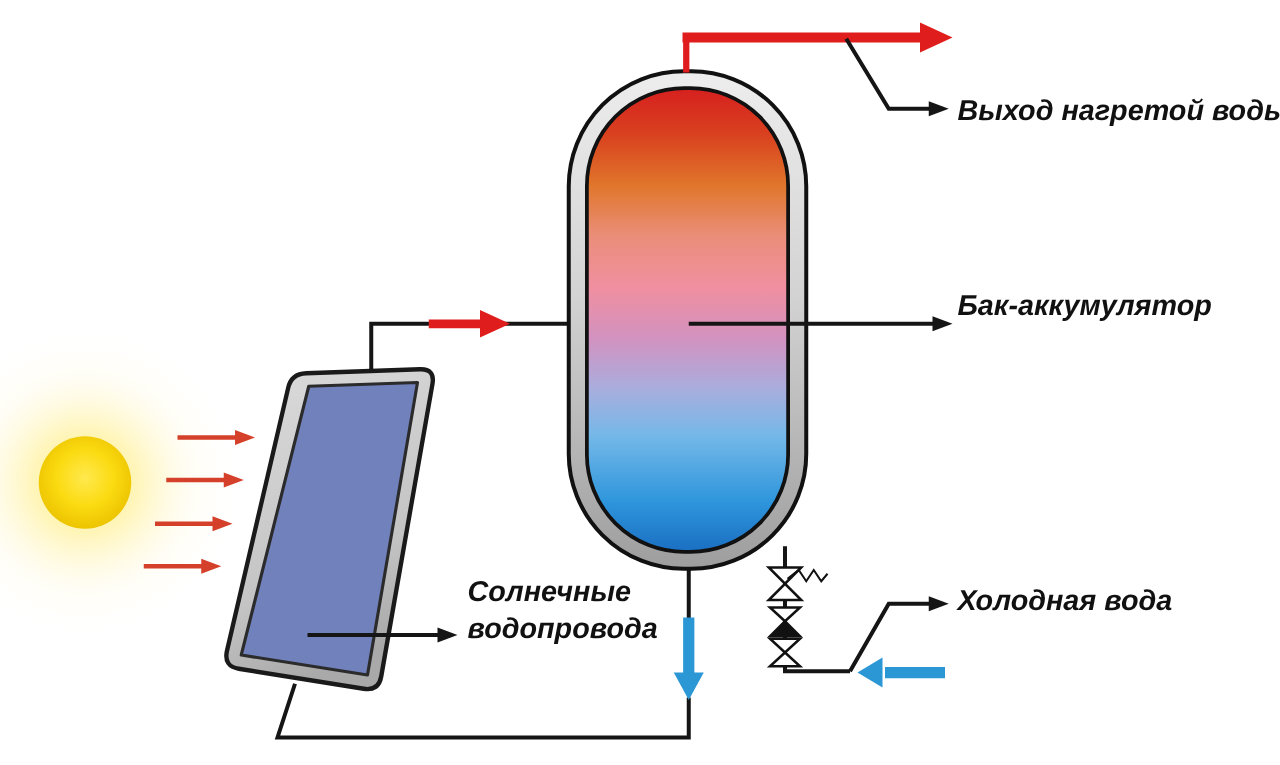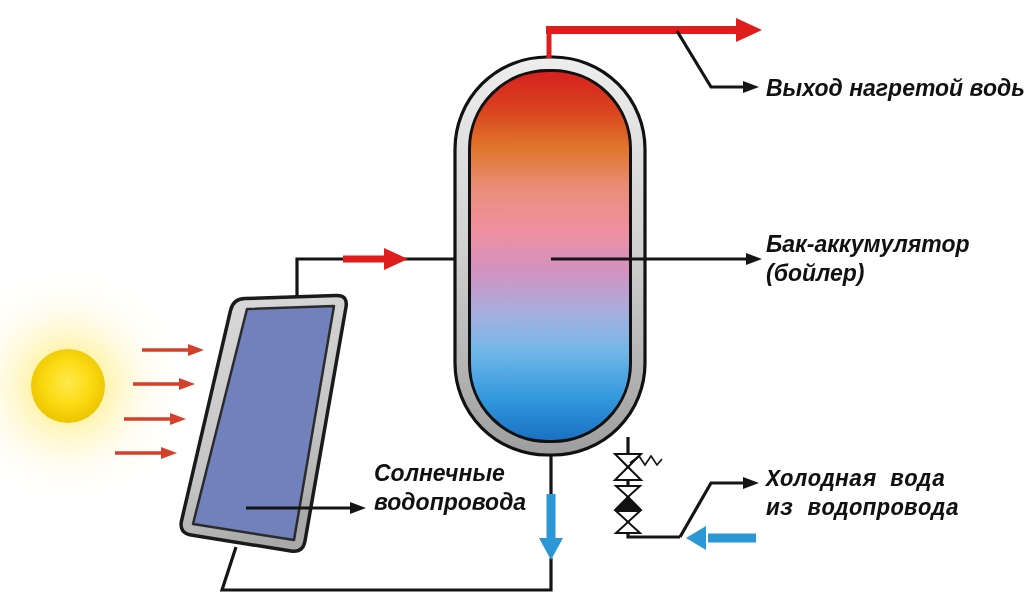--- a/index.html
+++ b/index.html
@@ -150,26 +150,24 @@
       <polygon class="head" points="350,502 366,508 350,514"></polygon>
     </g>
   </svg>
 
   <div class="lbl" style="left:766px;top:74px;">
     <span>Выход нагретой воды</span>
   </div>
 
   <div class="lbl" style="left:766px;top:230px;">
     <span>Бак-аккумулятор</span>
-    <span>(бойлер)</span>
   </div>
 
-  <div class="lbl" style="left:766px;top:466px;font-family:Liberation Mono, monospace;">
+  <div class="lbl" style="left:766px;top:466px;">
     <span>Холодная вода</span>
-    <span>из водопровода</span>
   </div>
 
   <div class="lbl" style="left:374px;top:459px;">
     <span>Солнечные</span>
     <span>водопровода</span>
   </div>
 
 </div>
 
 </body></html>

